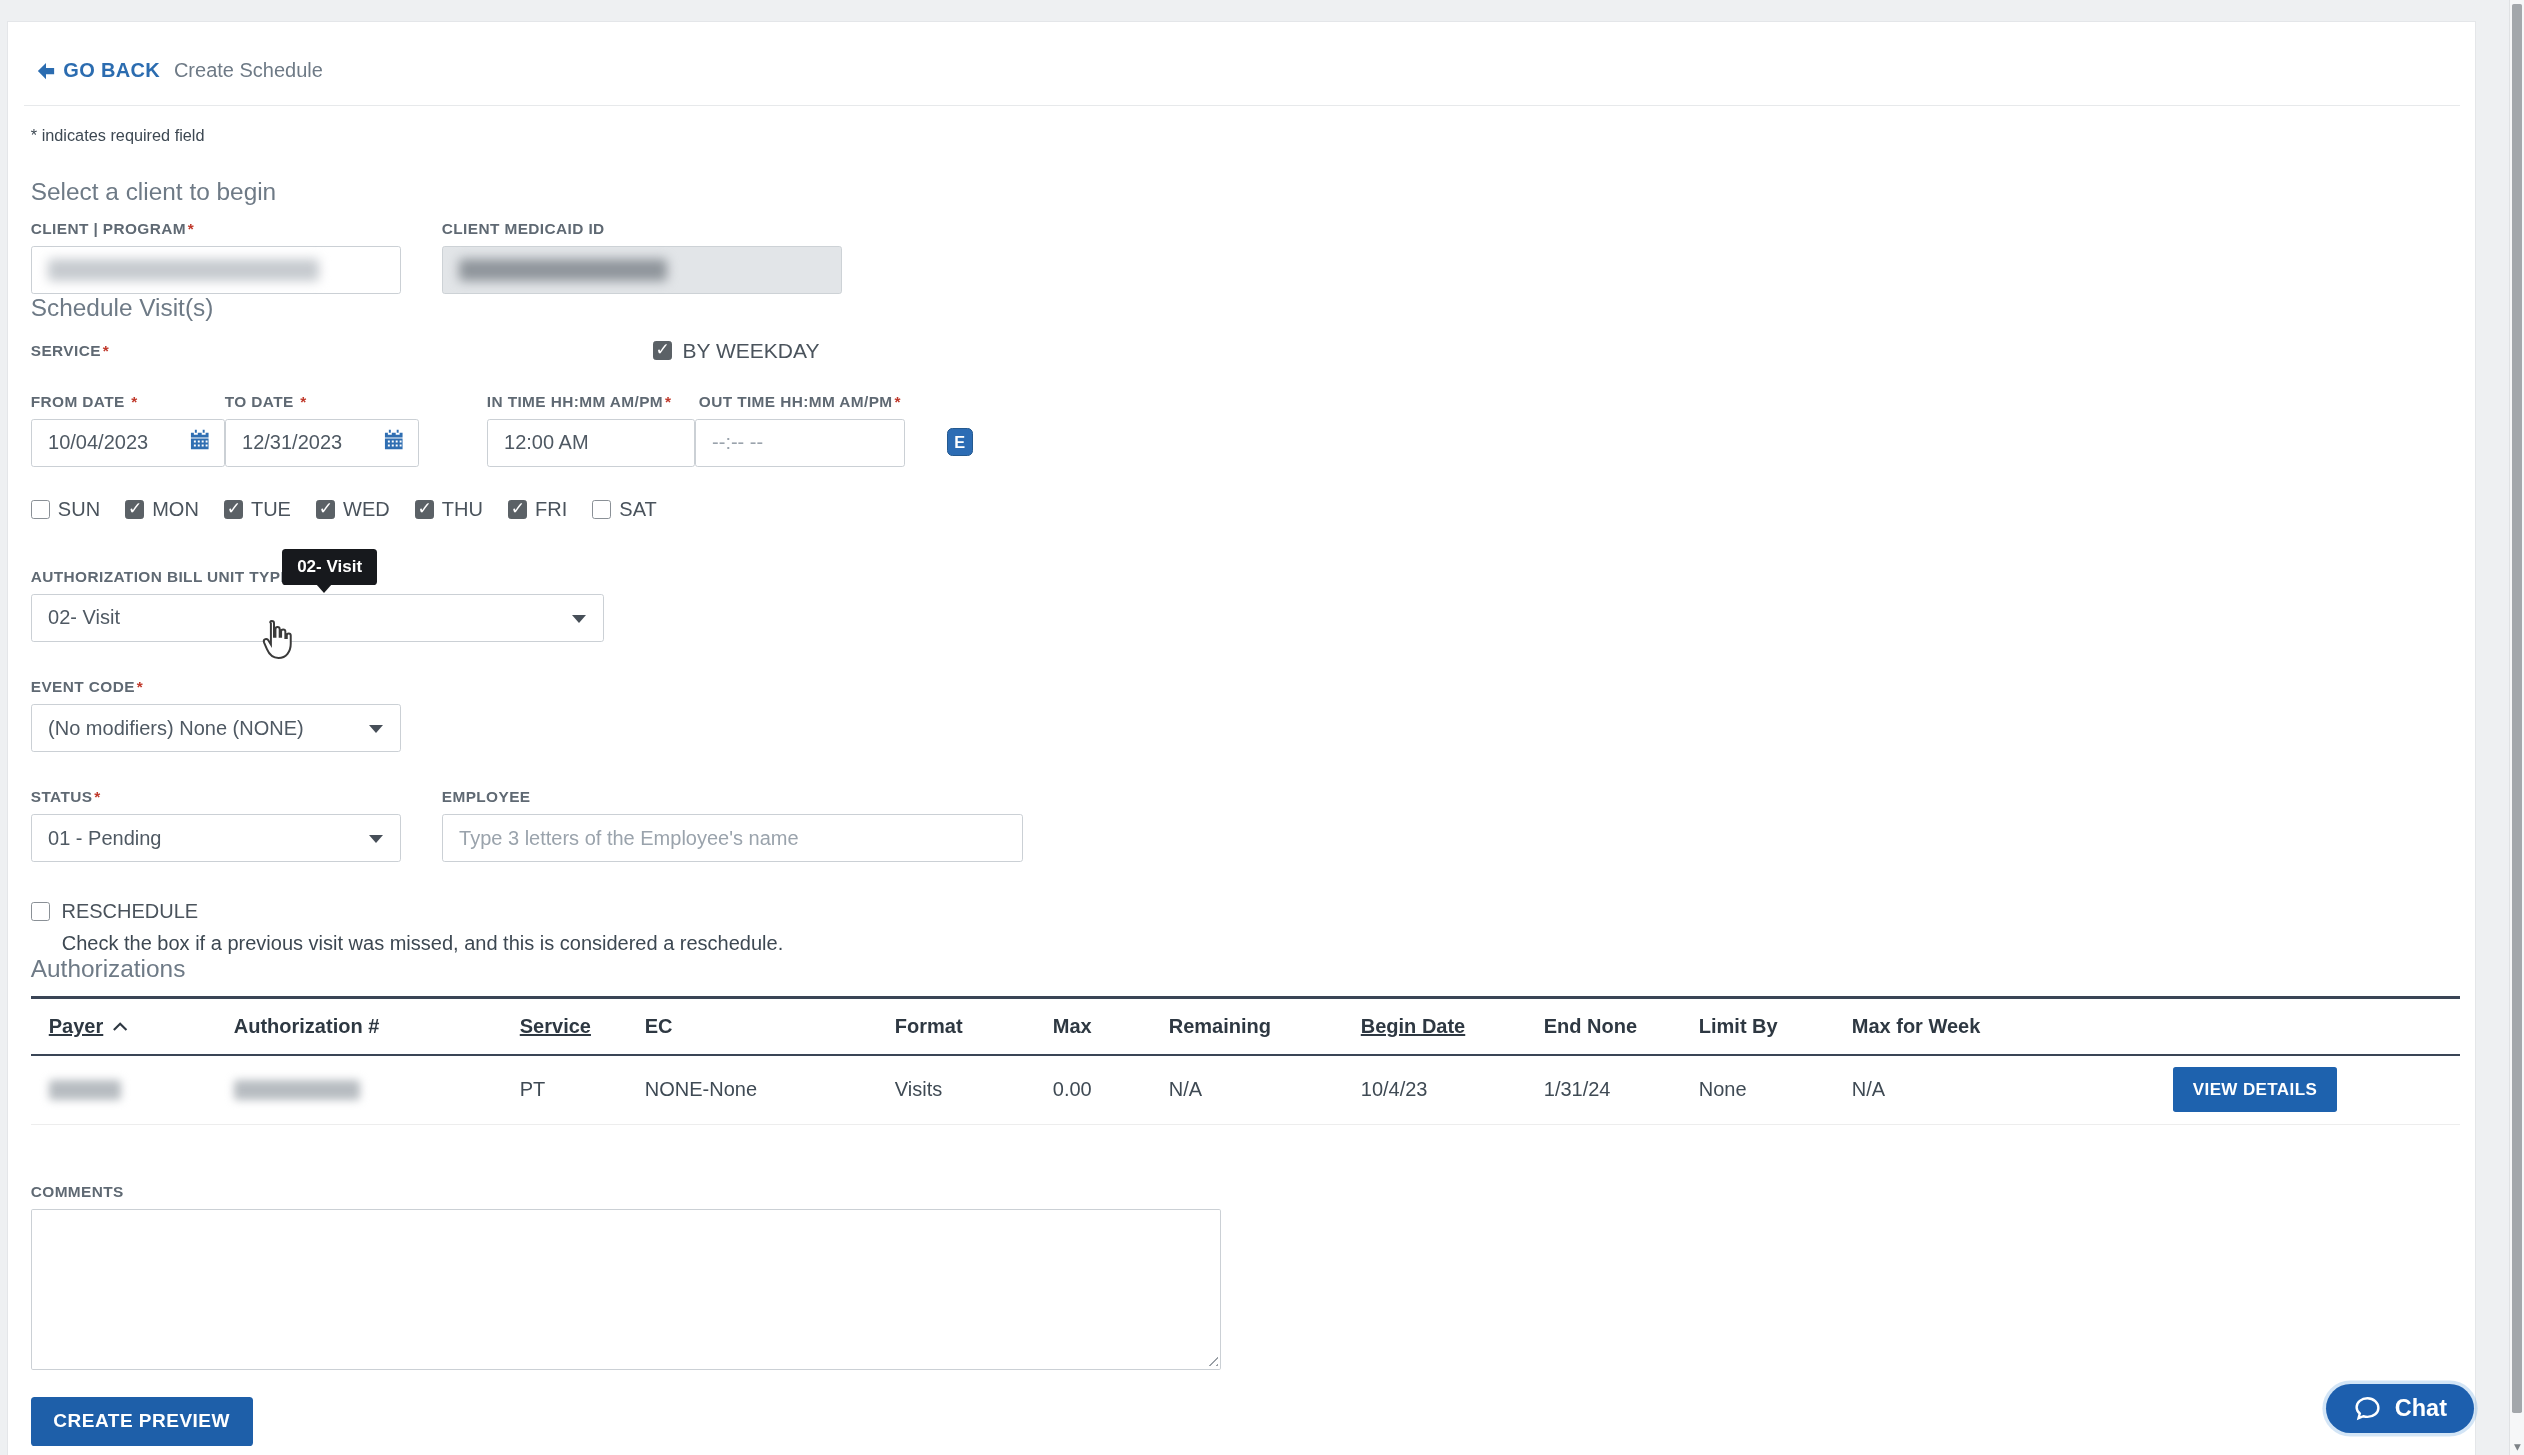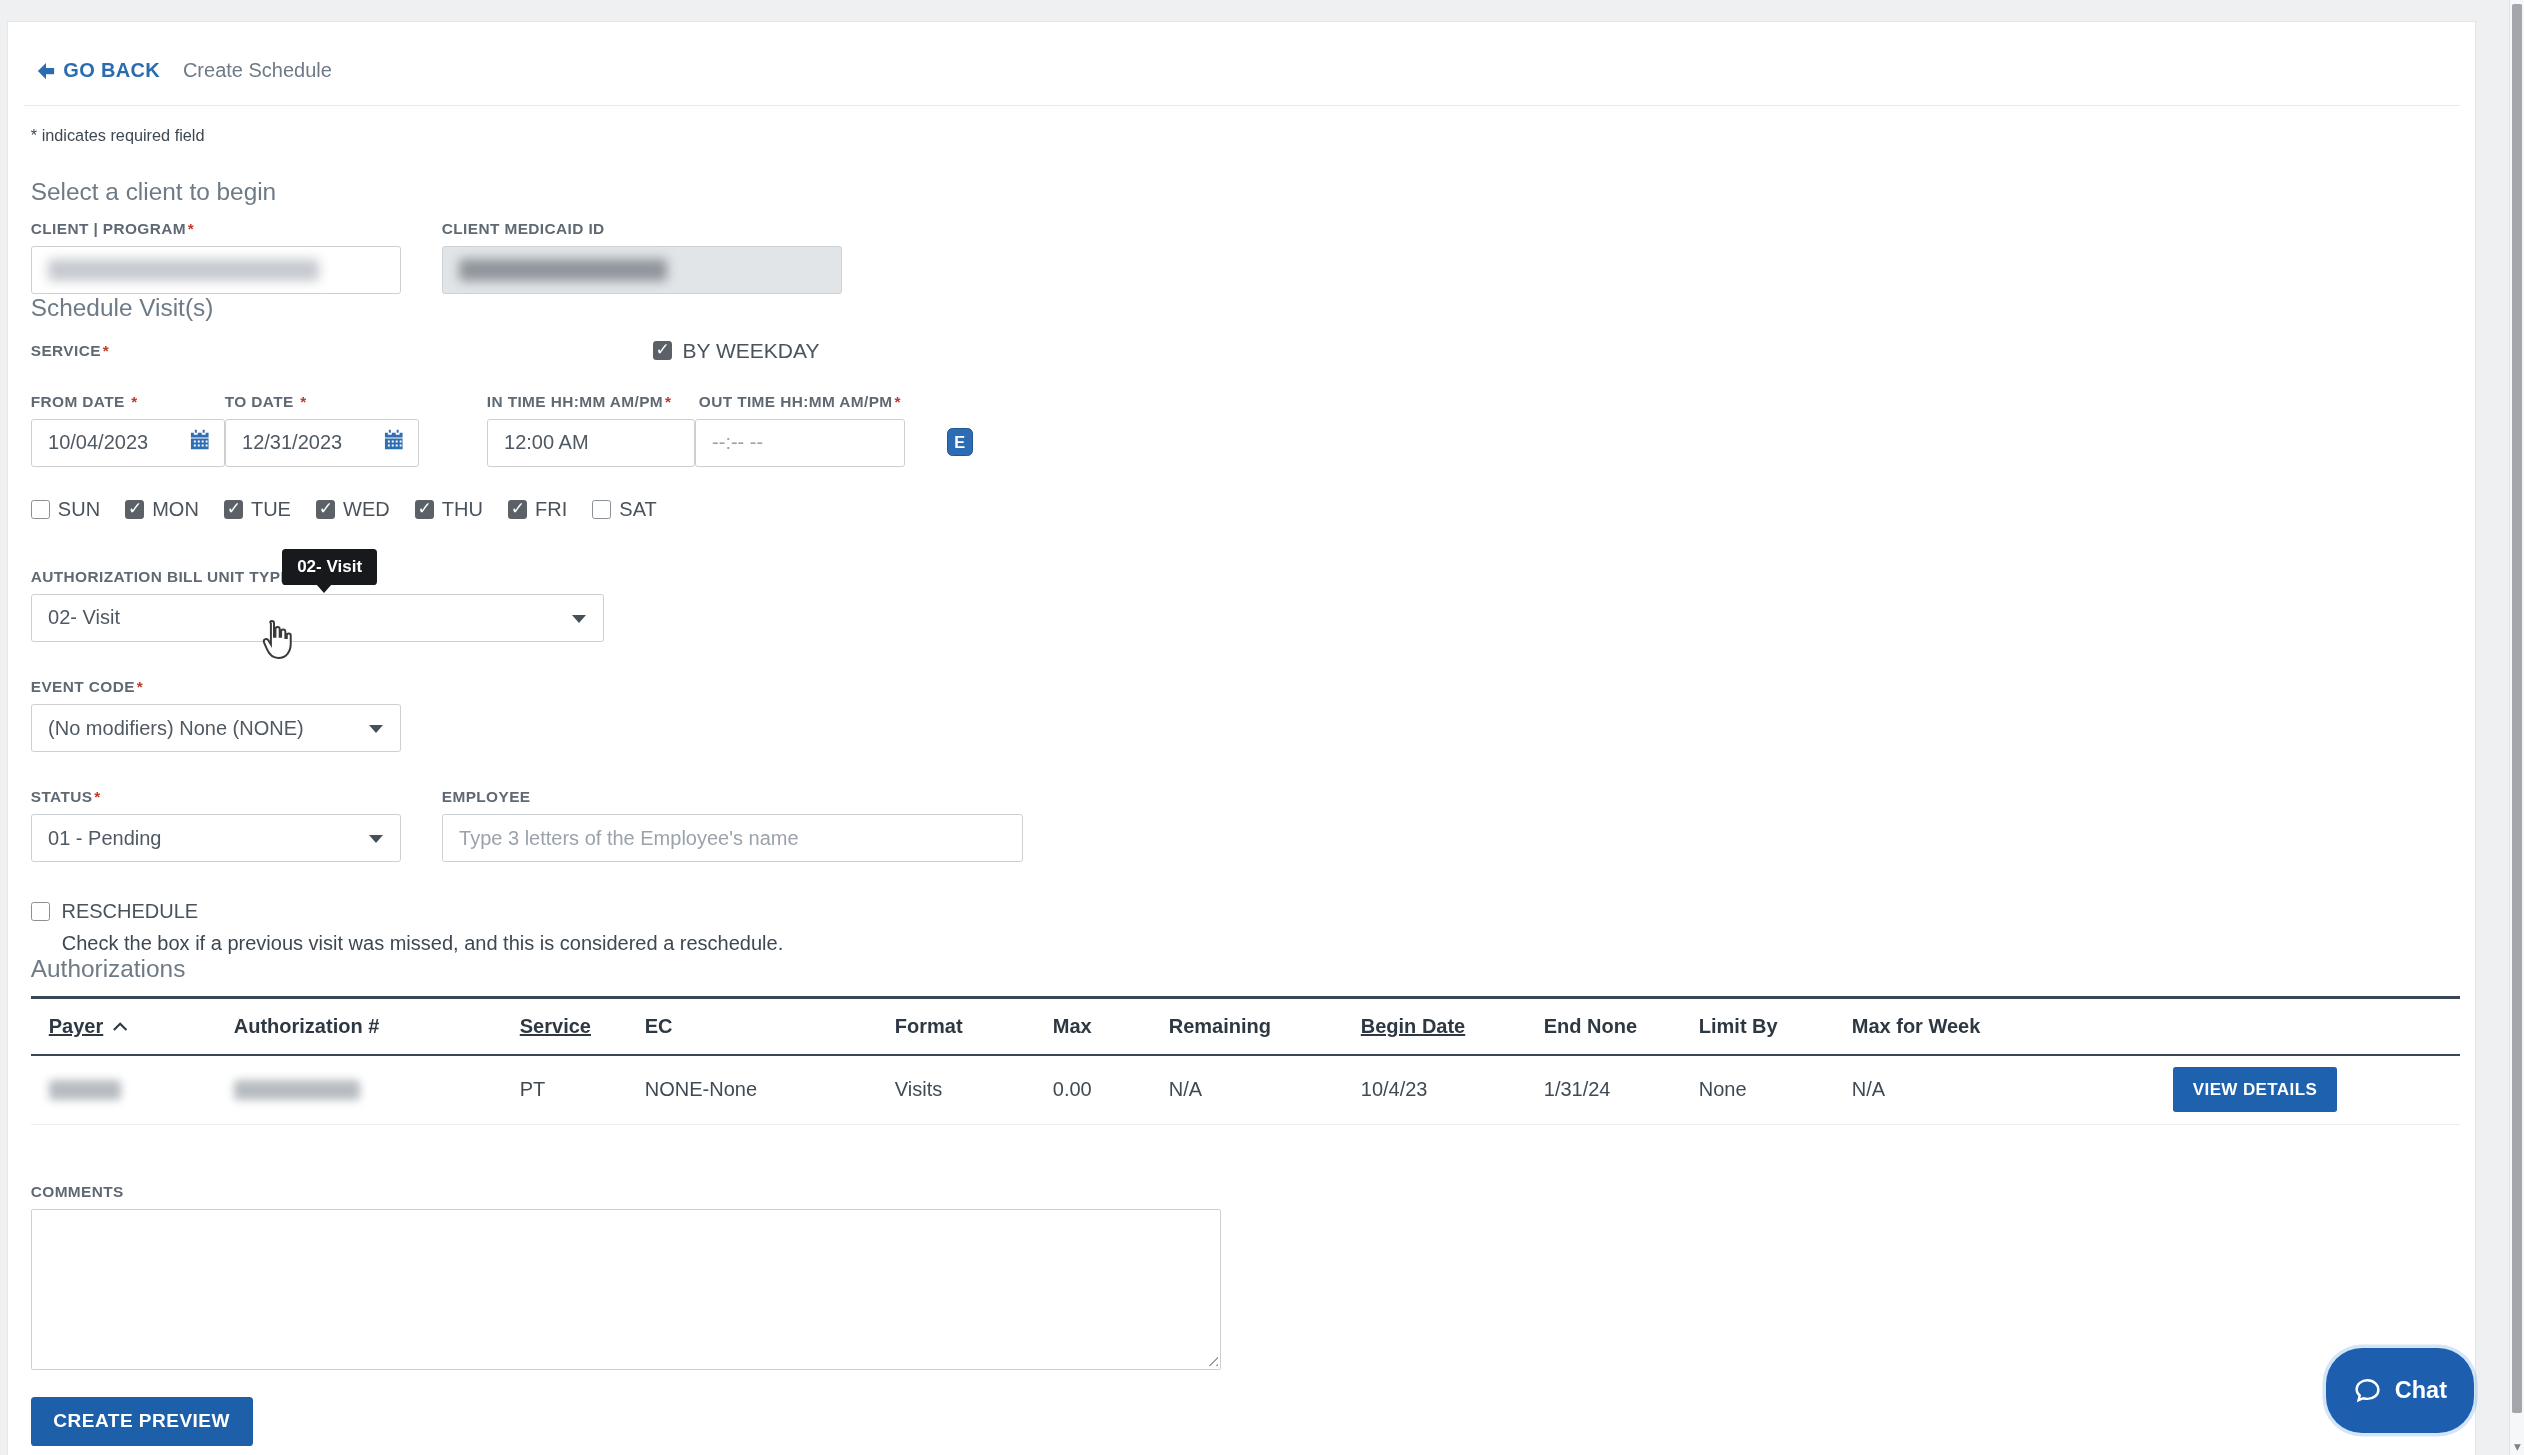--- a/index.html
+++ b/index.html
@@ -9,21 +9,21 @@
     background:#eef0f2;
     font-family:"Liberation Sans","DejaVu Sans",sans-serif;
     color:#3d4852;
   }
   .card {
     position:absolute; left:7.2px; top:21px; width:2469px; height:1435px;
     background:#ffffff; border:0.9px solid #e4e6e9; border-bottom:none;
     padding:21.7px 15.4px 0 15.4px;
   }
   
-  .title-row { display:flex; align-items:center; gap:23px; margin:7.2px 0 0 12.6px; height:40px; }
+  .title-row { display:flex; align-items:center; gap:14px; margin:7.2px 0 0 12.6px; height:40px; }
   .go-back { display:flex; align-items:center; gap:7.2px; color:#2b6cb0; font-weight:bold; font-size:20px; letter-spacing:0.3px; cursor:pointer; text-decoration:none; }
   .back-arrow-icon svg { display:block; }
   .page-title { font-size:20px; font-weight:400; color:#6e7a86; margin:0; }
   .title-divider { border:none; border-top:0.9px solid #e7e9eb; margin:14.4px 0 0 0; }
   .required-note { margin:20px 0 0 7.2px; font-size:16.3px; color:#3d4852; }
   
   h2.section-heading { font-size:24.4px; font-weight:400; color:#6e7a86; margin:0 0 0 7.2px; }
   .flabel { display:block; font-size:15.4px; font-weight:600; color:#5f6973; letter-spacing:0.4px; margin-bottom:8.1px; text-transform:uppercase; }
   .req { color:#c0392b; margin-left:1.8px; }
   .input, .select {
@@ -88,21 +88,21 @@
   
   .comments { margin:58px 0 0 7.2px; }
   .comments textarea { width:1190px; height:161px; border:0.9px solid #cbd0d5; border-radius:1.8px;
     resize:none; font-family:inherit; font-size:20px; padding:9px 12.6px; color:#3d4852; display:block; }
   .resize-corner { position:relative; width:1190px; height:0; }
   .resize-corner::after { content:""; position:absolute; right:2.7px; bottom:3.6px; width:12.6px; height:12.6px;
     background:repeating-linear-gradient(135deg,#9aa0a6 0 1.8px,transparent 1.8px 5.4px); clip-path:polygon(100% 0,100% 100%,0 100%); }
   .create-preview-btn { margin:27px 0 0 7.2px; background:#1e5fa9; color:#fff; border:none; border-radius:3.6px;
     font-family:inherit; font-size:19px; font-weight:bold; letter-spacing:0.5px; padding:13.5px 22.6px; cursor:pointer; }
   .chat-btn { position:absolute; right:51px; bottom:22.6px; background:#1d5fae; color:#fff; border:none;
-    border-radius:36px; display:flex; align-items:center; gap:12.6px; padding:28px 27px;
+    border-radius:36px; display:flex; align-items:center; gap:12.6px; padding:10px 27px;
     font-family:inherit; font-size:23.5px; font-weight:bold; cursor:pointer; box-shadow:0 0 0 3.6px rgba(80,150,220,.25); }
   .chat-icon svg { display:block; }
   
   .scrollbar { position:absolute; right:0; top:0; width:16.3px; height:1456px; background:#f6f7f8; border-left:0.9px solid #dfe1e3; }
   .scroll-thumb { position:absolute; left:2.7px; top:3.6px; width:10px; height:1409px; background:#a3a7ab; border-radius:1.8px; }
   .scroll-arrow-down { position:absolute; left:1.8px; bottom:1.8px; width:11.7px; font-size:13.5px; color:#7d8287; text-align:center; }
 </style>
 </head>
 <body>
 

